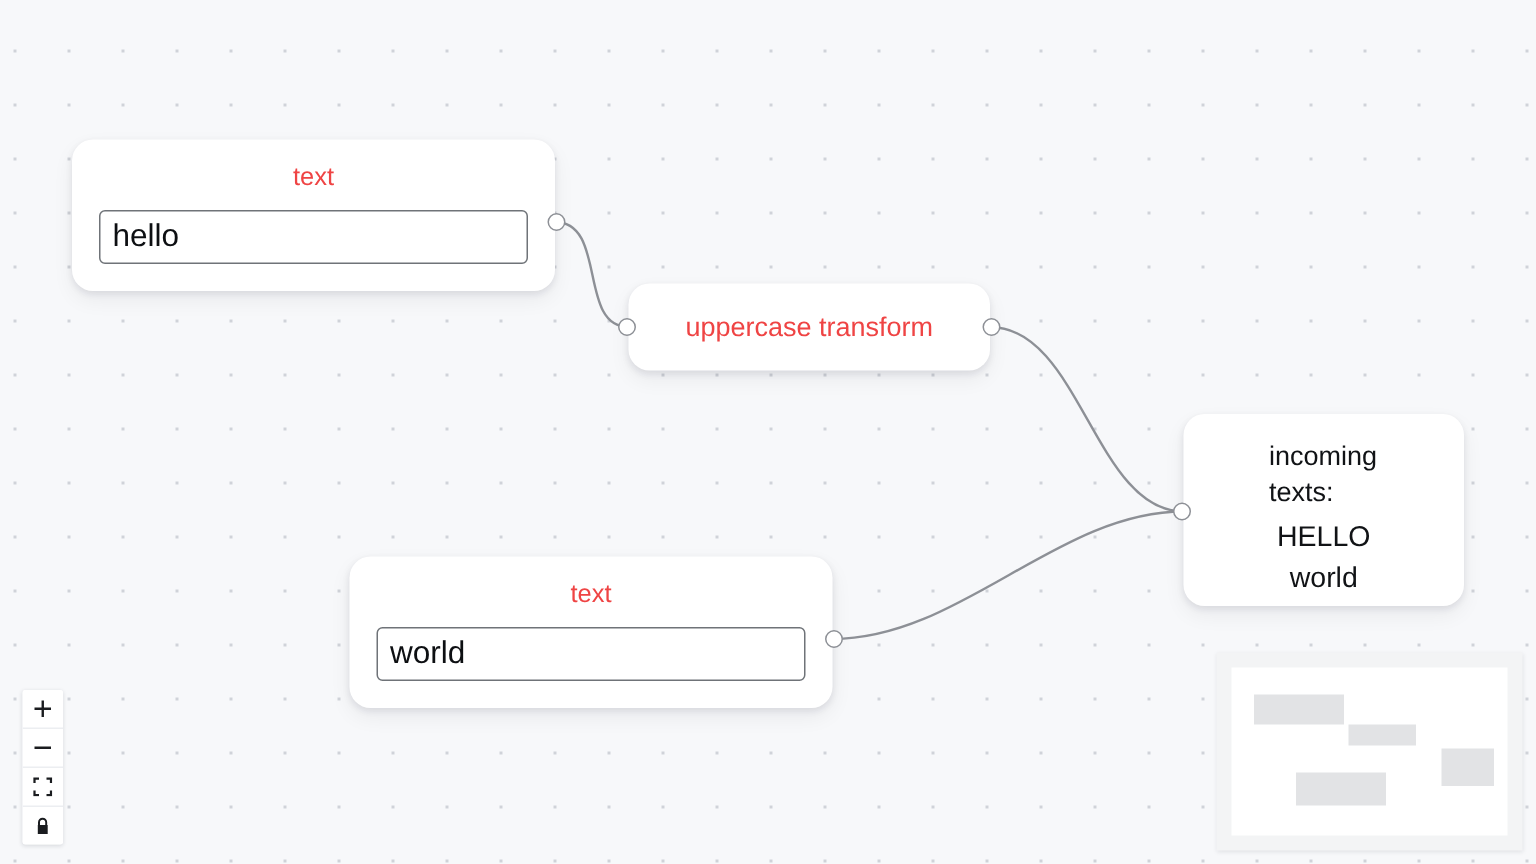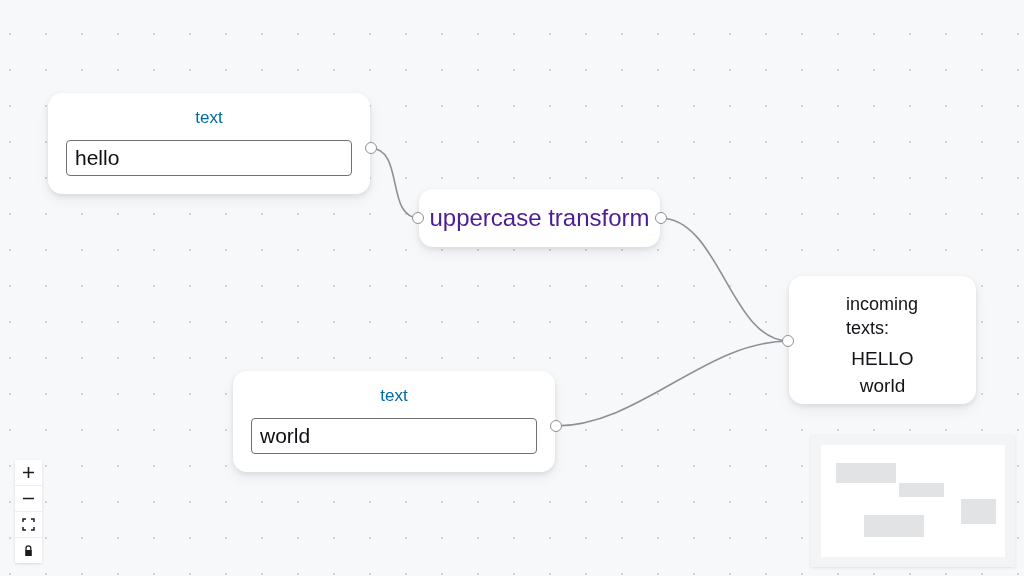--- a/index.html
+++ b/index.html
@@ -46,21 +46,21 @@
     border-radius: 14px;
     box-shadow: 0 2px 5px rgba(20,25,40,.09), 0 6px 14px rgba(20,25,40,.06);
     box-sizing: border-box;
   }
   .node-text {
     padding: 14px 18px 18px 18px;
   }
   .node-title {
     text-align: center;
     font-size: 17px;
-    color: #0369a1;
+    color: #ef4444;
     line-height: 1.3;
     margin-bottom: 11px;
   }
   .node-input {
     display: block;
     width: 100%;
     box-sizing: border-box;
     font-family: "Liberation Sans", sans-serif;
     font-size: 21px;
     color: #0d0f12;
@@ -71,22 +71,22 @@
     outline: none;
   }
 
   .node-op {
     display: flex;
     align-items: center;
     justify-content: center;
     padding: 0 20px;
   }
   .node-op-label {
-    font-size: 24px;
-    color: #4c1d95;
+    font-size: 18px;
+    color: #ef4444;
     white-space: nowrap;
   }
 
   .node-out {
     padding: 16px 20px 18px 20px;
   }
   .node-out-label {
     font-size: 18px;
     color: #111316;
     text-align: left;

